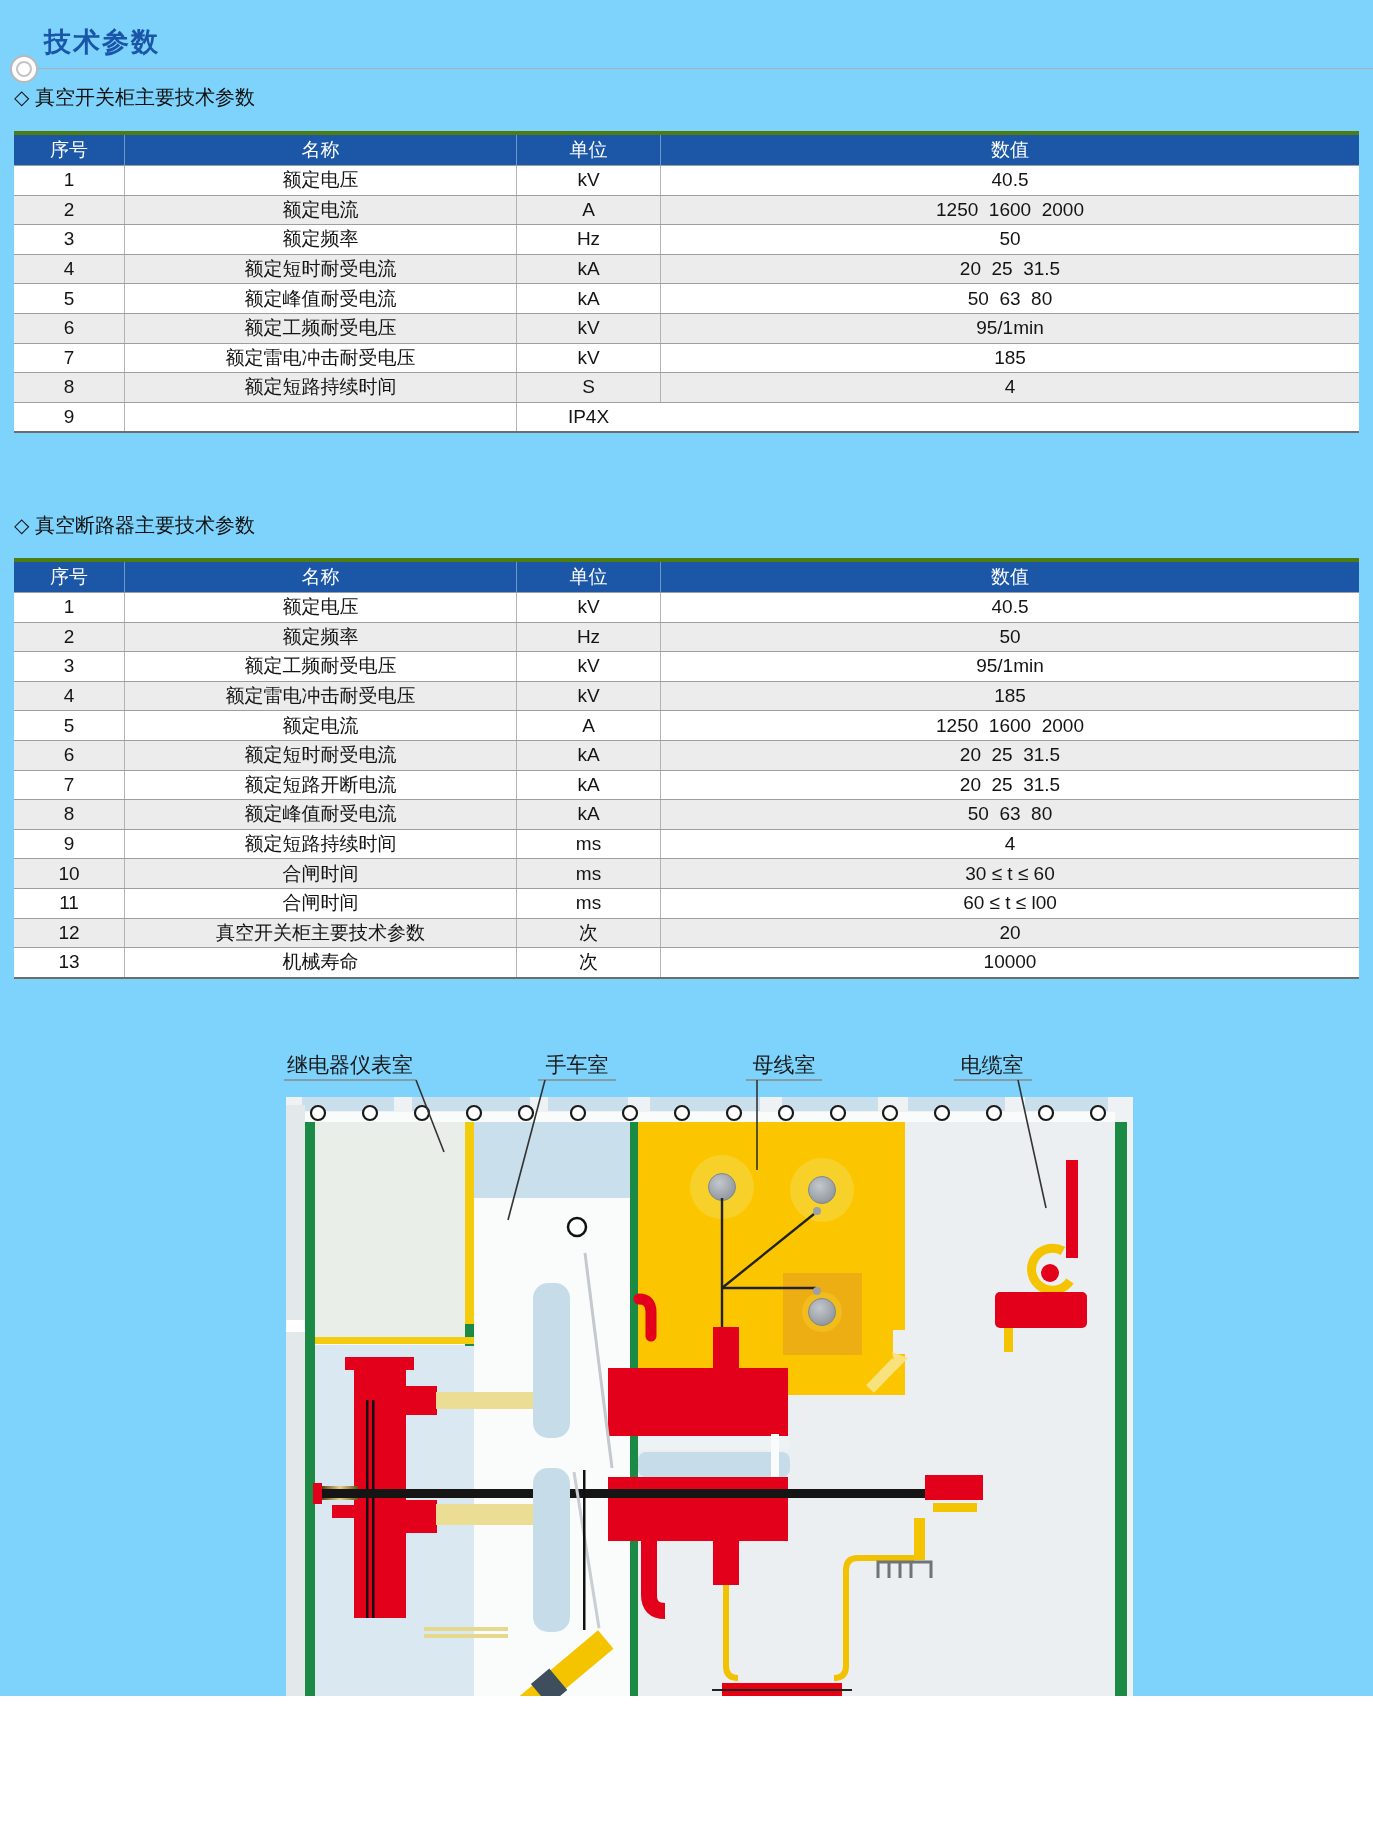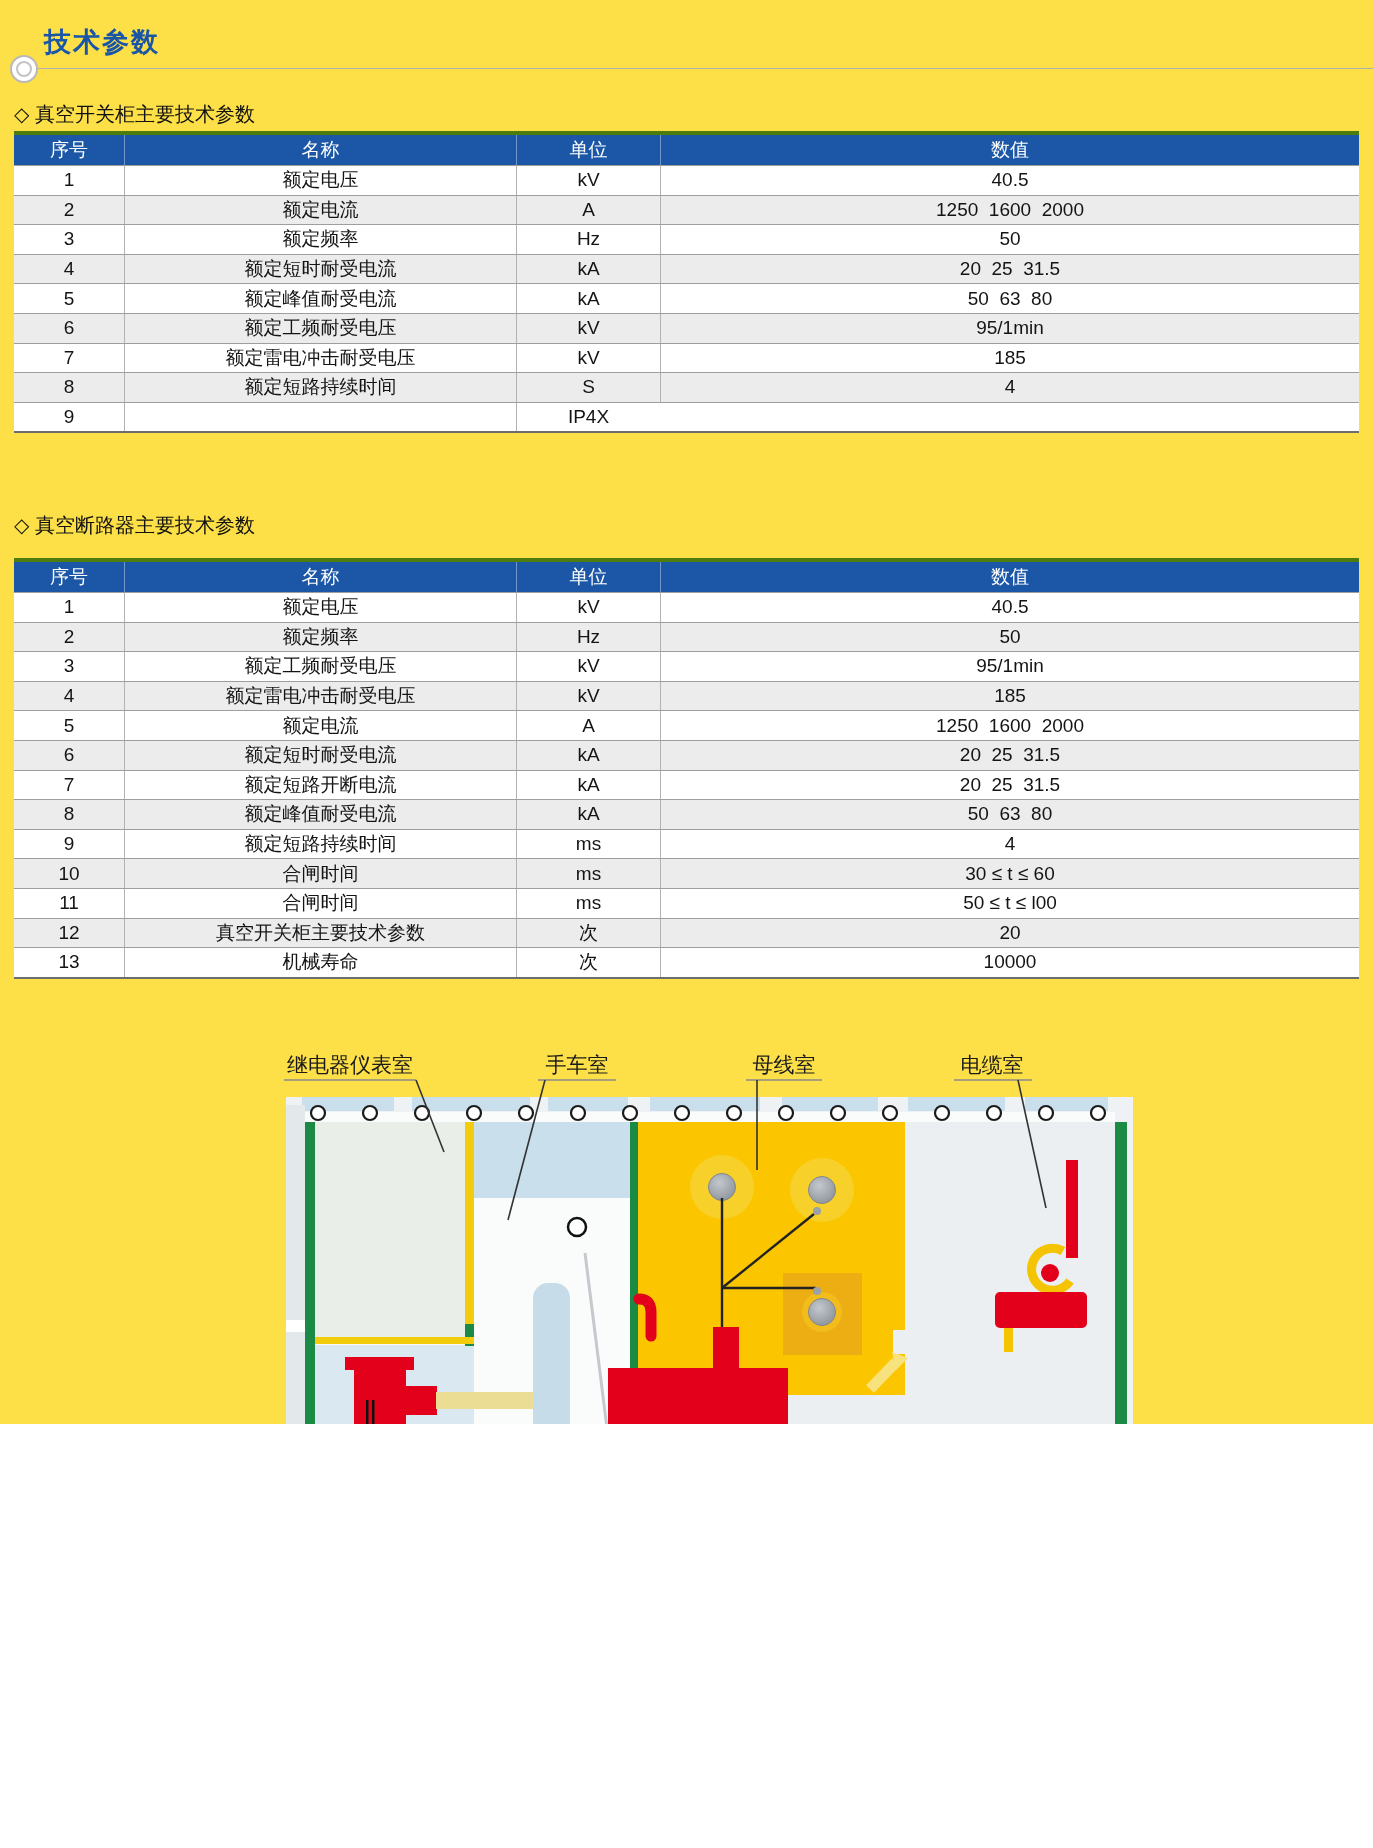--- a/index.html
+++ b/index.html
@@ -1,24 +1,24 @@
 <!DOCTYPE html>
 <html><head>
 <meta charset="utf-8">
 <style>
   html,body{margin:0;padding:0;background:#ffffff;}
-  #page{position:relative;width:1373px;height:1424px;background:#fde047;overflow:hidden;
+  #page{position:relative;width:1373px;height:1696px;background:#7dd3fc;overflow:hidden;
         font-family:"Liberation Sans","DejaVu Sans",sans-serif;color:#1a1a1a;}
   
   .page-title{position:absolute;left:44px;top:24px;font-size:27px;font-weight:bold;color:#1A56A8;letter-spacing:2px;}
   .ring{position:absolute;left:10px;top:55px;width:28px;height:28px;border:2px solid #b9b9b9;border-radius:50%;background:#fff;box-sizing:border-box;z-index:2;}
   .ring-inner{position:absolute;left:4px;top:4px;width:16px;height:16px;border:2px solid #c4c4c4;border-radius:50%;box-sizing:border-box;}
   .hline{position:absolute;left:24px;top:68px;width:1349px;height:1px;background:#b0b0b0;z-index:1;}
   .section-heading{position:absolute;left:14px;font-size:20px;color:#111;}
-  #heading1{top:101px;}
+  #heading1{top:84px;}
   #heading2{top:512px;}
   
   .ptable{position:absolute;left:14px;width:1345px;border-top:4px solid #4d7c0f;border-bottom:2px solid #6d6d6d;}
   #table1{top:131px;}
   #table2{top:558px;}
   .thead{display:grid;grid-template-columns:110px 392px 144px 1fr;background:#1B57A6;color:#fff;height:30px;}
   .thead .cell{border-left:1px solid rgba(255,255,255,.38);font-size:19px;}
   .thead .cell:first-child{border-left:none;}
   .tr{display:grid;grid-template-columns:110px 392px 144px 1fr;height:28.6px;border-top:1px solid #9e9e9e;background:#fff;}
   .tr.alt{background:#ECECEC;}
@@ -168,21 +168,21 @@
       <div class="tr alt">
         <div class="cell">10</div>
         <div class="cell">合闸时间</div>
         <div class="cell">ms</div>
         <div class="cell">30 ≤ t ≤ 60</div>
       </div>
       <div class="tr">
         <div class="cell">11</div>
         <div class="cell">合闸时间</div>
         <div class="cell">ms</div>
-        <div class="cell">50 ≤ t ≤ l00</div>
+        <div class="cell">60 ≤ t ≤ l00</div>
       </div>
       <div class="tr alt">
         <div class="cell">12</div>
         <div class="cell">真空开关柜主要技术参数</div>
         <div class="cell">次</div>
         <div class="cell">20</div>
       </div>
       <div class="tr">
         <div class="cell">13</div>
         <div class="cell">机械寿命</div>

